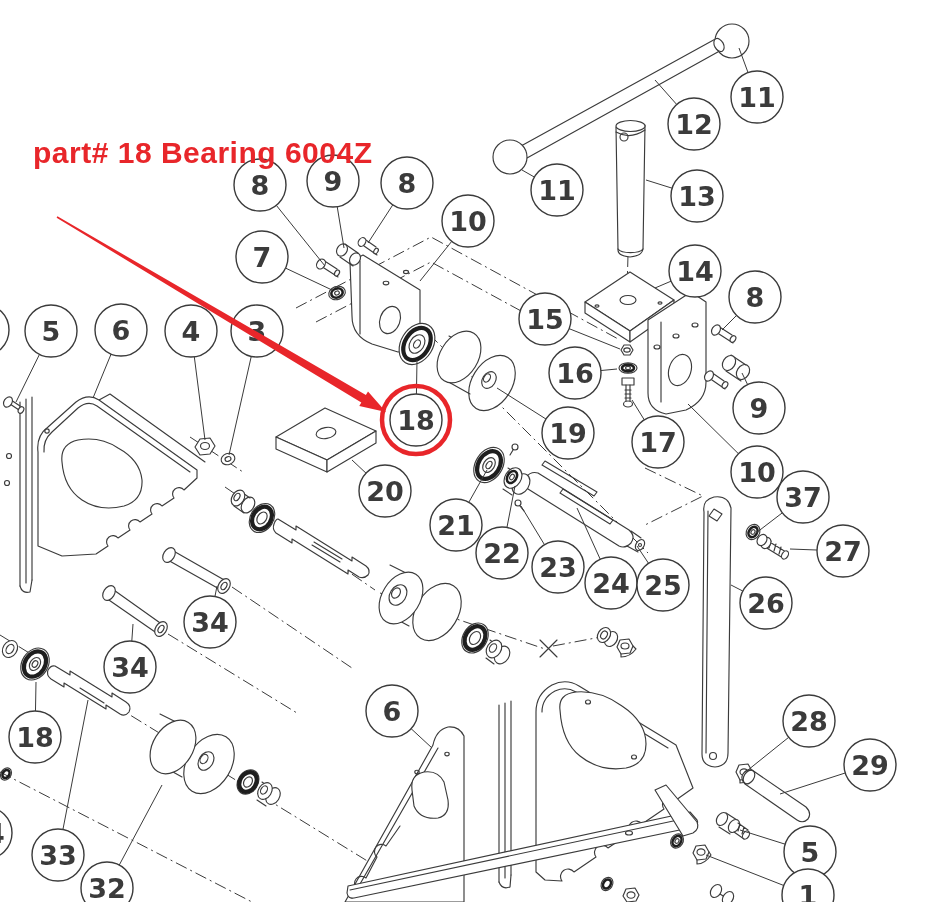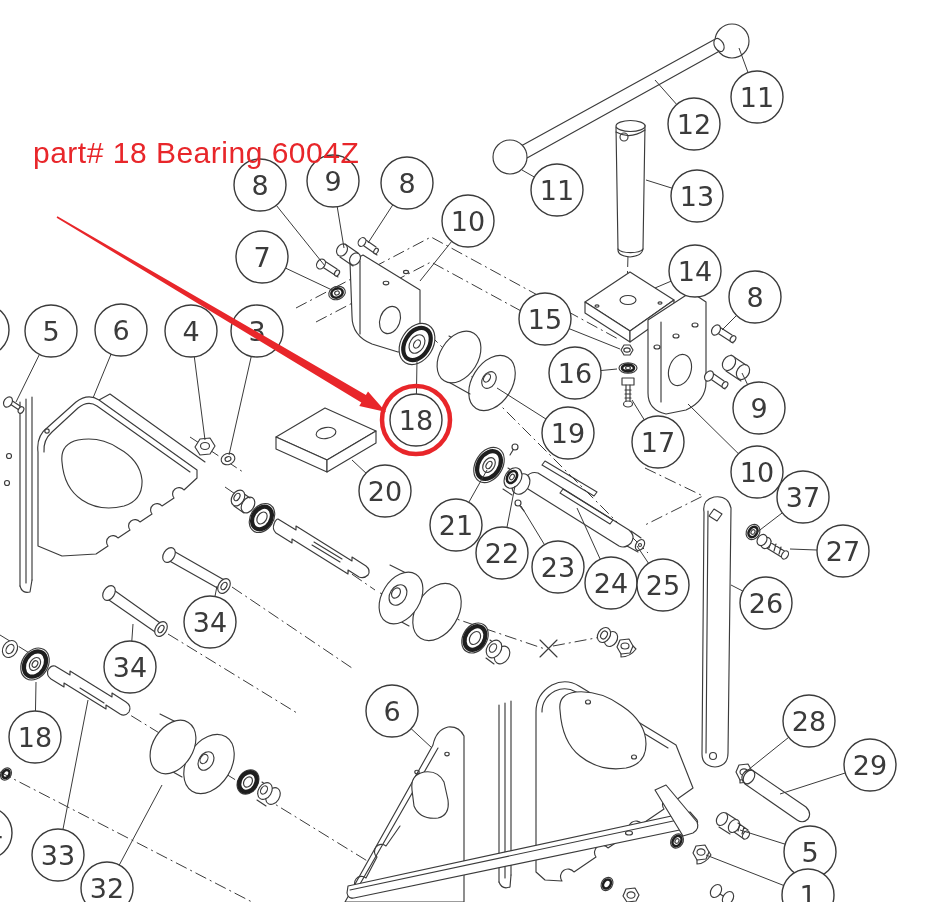--- a/index.html
+++ b/index.html
@@ -1,16 +1,16 @@
 <!DOCTYPE html>
 <html><head>
 <meta charset="utf-8">
 <style>
   html,body{margin:0;padding:0;background:#ffffff;}
-  .page{width:937px;height:902px;position:relative;background:#fff;overflow:hidden;}
+  .page{width:937px;height:902px;position:relative;background:#fff;overflow:hidden;font-weight:bold;}
   svg{display:block;}
   .s  {stroke:#3b3b3b;stroke-width:1.15;fill:none;stroke-linecap:round;stroke-linejoin:round;}
   .sw {stroke:#3b3b3b;stroke-width:1.15;fill:#ffffff;stroke-linecap:round;stroke-linejoin:round;}
   .dk {stroke:#1e1e1e;stroke-width:4.2;fill:none;}
   .dk2{stroke:#1e1e1e;stroke-width:2.6;fill:none;}
   .dash{stroke:#3b3b3b;stroke-width:1;fill:none;stroke-dasharray:12 4 2 4;}
   .balloon-circle{fill:#fff;stroke:#3b3b3b;stroke-width:1.4;}
   .balloon-label{font-family:"DejaVu Sans",sans-serif;font-size:27px;fill:#3b3b3b;text-anchor:middle;}
   .leader{stroke:#3b3b3b;stroke-width:1;fill:none;}
   .ann-text{font-family:"Liberation Sans",sans-serif;font-size:30px;letter-spacing:.5px;}

